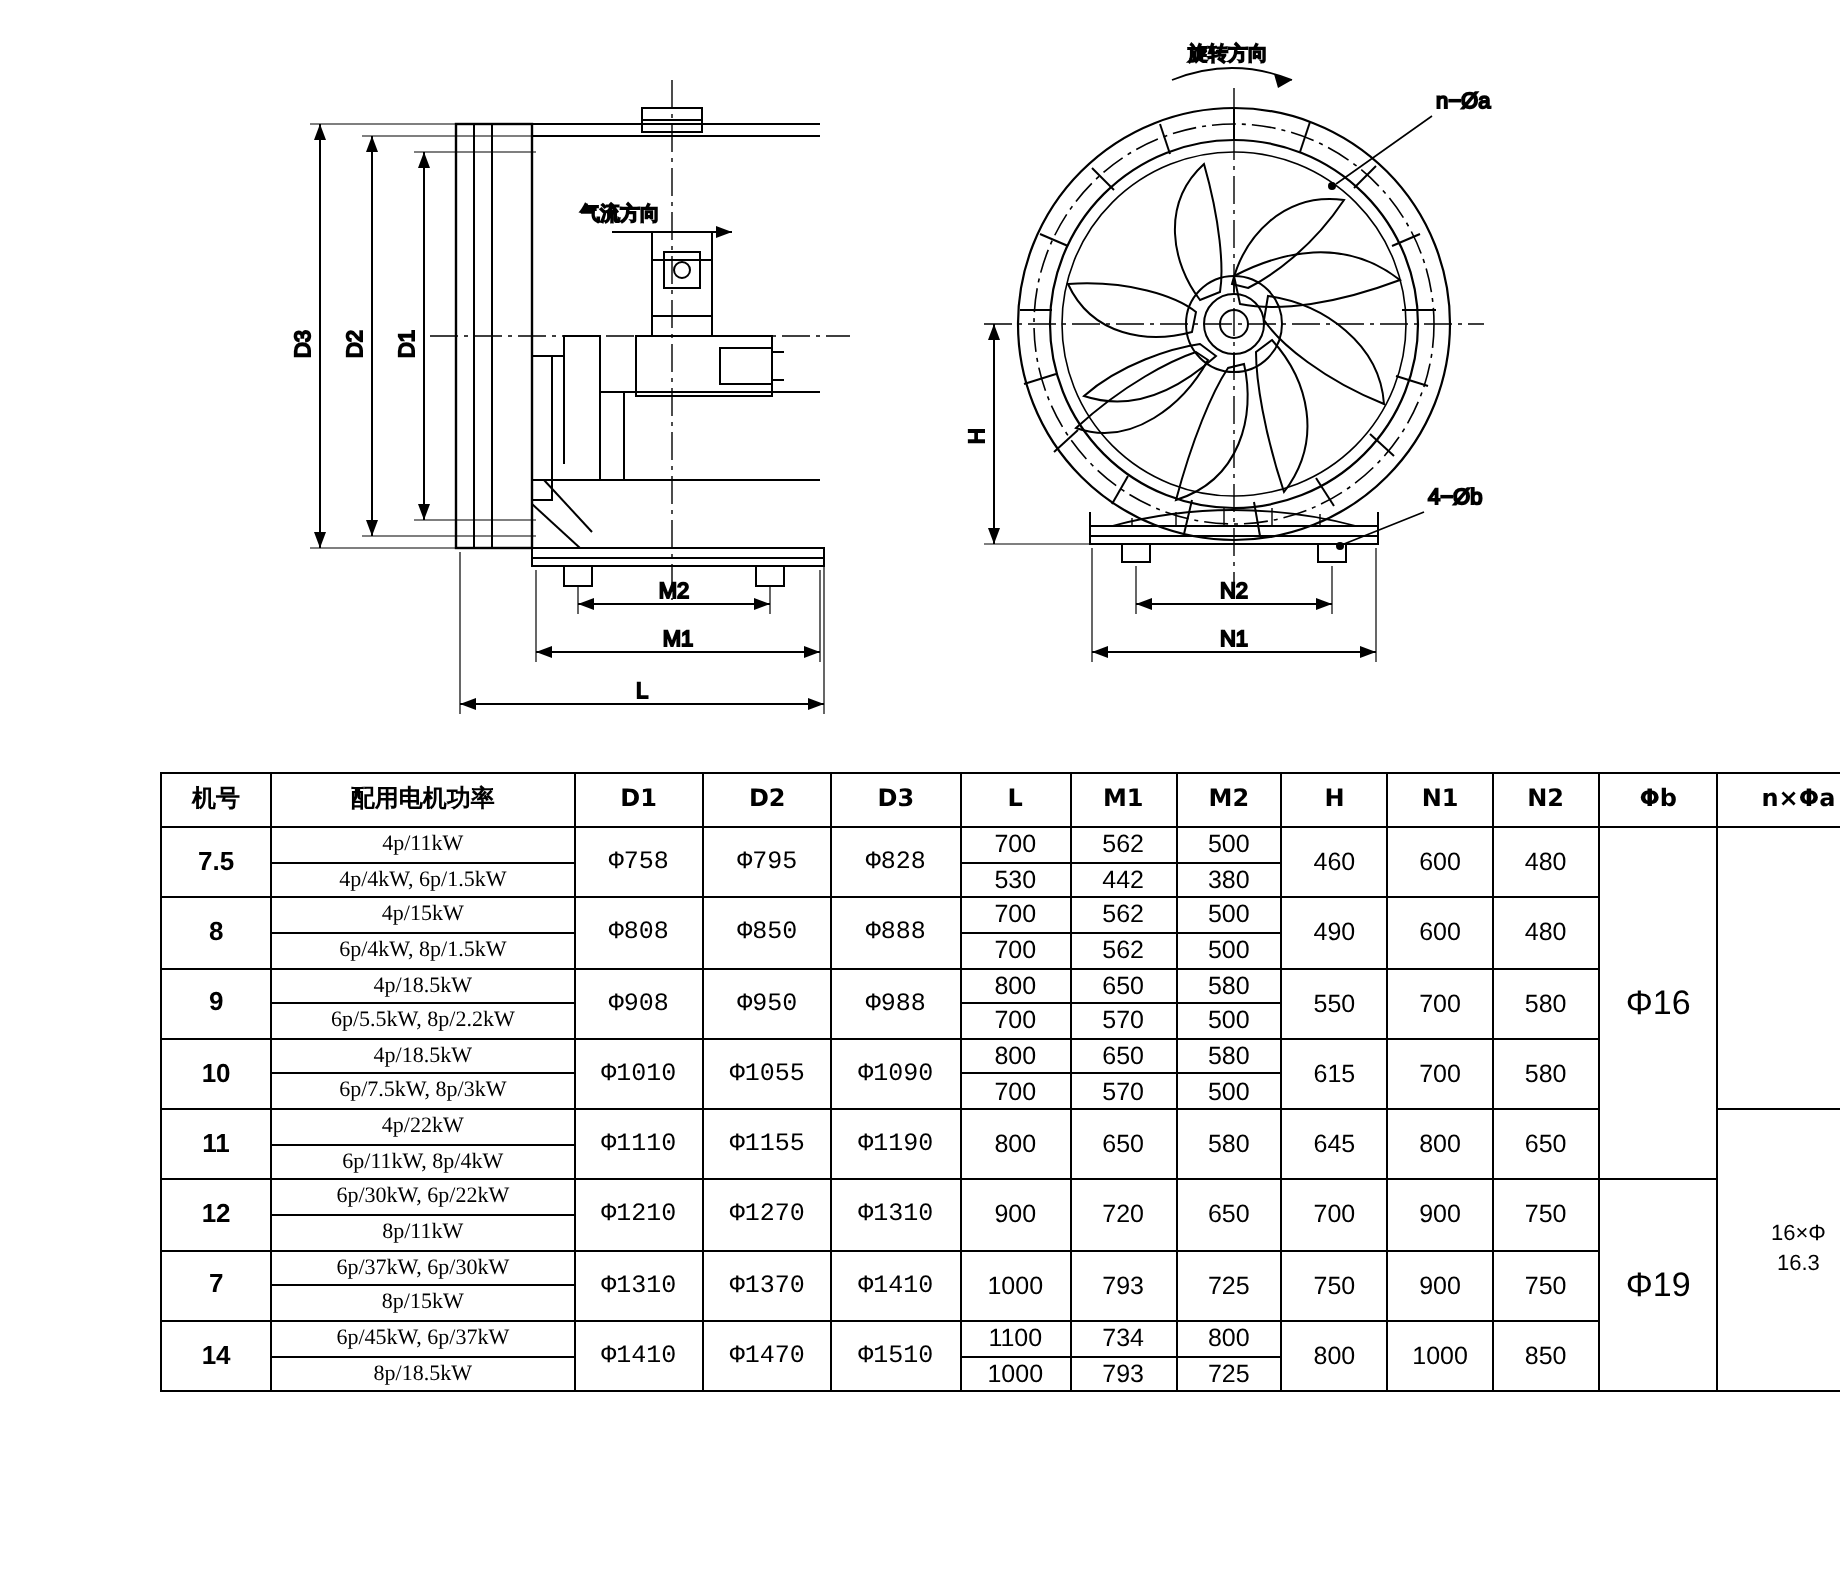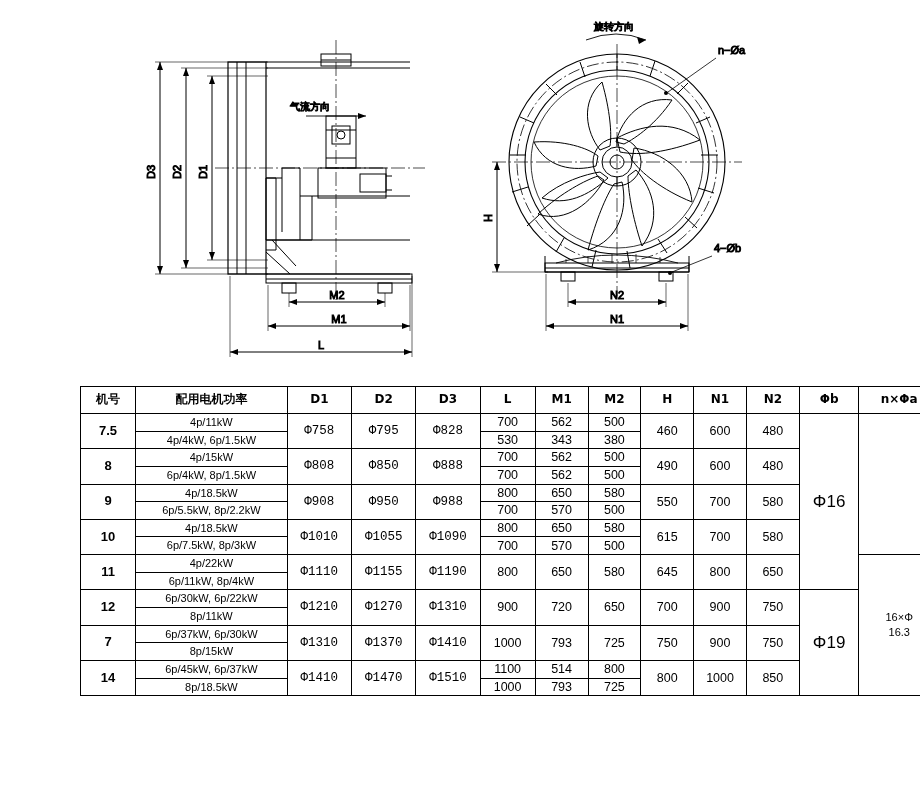--- a/index.html
+++ b/index.html
@@ -68,21 +68,21 @@
     font-weight: bold;
     font-size: 12px;
     font-family: "DejaVu Sans", sans-serif;
   }
   table.spec td.model {
     font-size: 13px;
     font-weight: bold;
   }
   table.spec td.power {
     font-size: 11px;
-    font-family: Liberation Sans, sans-serif;
+    font-family: Liberation Serif, serif;
     padding: 2px 3px;
   }
   table.spec td.dia {
     font-size: 12.5px;
     font-family: Liberation Mono, monospace;
   }
   table.spec td.num {
     font-size: 12.5px;
   }
   table.spec td.phib {
@@ -348,21 +348,21 @@
             <td class="num">500</td>
             <td class="num" rowspan="2">460</td>
             <td class="num" rowspan="2">600</td>
             <td class="num" rowspan="2">480</td>
             <td class="phib" rowspan="10">Φ16</td>
             <td class="nxphia" rowspan="8"></td>
           </tr>
           <tr>
             <td class="power">4p/4kW, 6p/1.5kW</td>
             <td class="num">530</td>
-            <td class="num">343</td>
+            <td class="num">442</td>
             <td class="num">380</td>
           </tr>
           <tr>
             <td class="model" rowspan="2">8</td>
             <td class="power">4p/15kW</td>
             <td class="dia" rowspan="2">Φ808</td>
             <td class="dia" rowspan="2">Φ850</td>
             <td class="dia" rowspan="2">Φ888</td>
             <td class="num">700</td>
             <td class="num">562</td>
@@ -468,21 +468,21 @@
           <tr>
             <td class="power">8p/15kW</td>
           </tr>
           <tr>
             <td class="model" rowspan="2">14</td>
             <td class="power">6p/45kW, 6p/37kW</td>
             <td class="dia" rowspan="2">Φ1410</td>
             <td class="dia" rowspan="2">Φ1470</td>
             <td class="dia" rowspan="2">Φ1510</td>
             <td class="num">1100</td>
-            <td class="num">514</td>
+            <td class="num">734</td>
             <td class="num">800</td>
             <td class="num" rowspan="2">800</td>
             <td class="num" rowspan="2">1000</td>
             <td class="num" rowspan="2">850</td>
           </tr>
           <tr>
             <td class="power">8p/18.5kW</td>
             <td class="num">1000</td>
             <td class="num">793</td>
             <td class="num">725</td>

